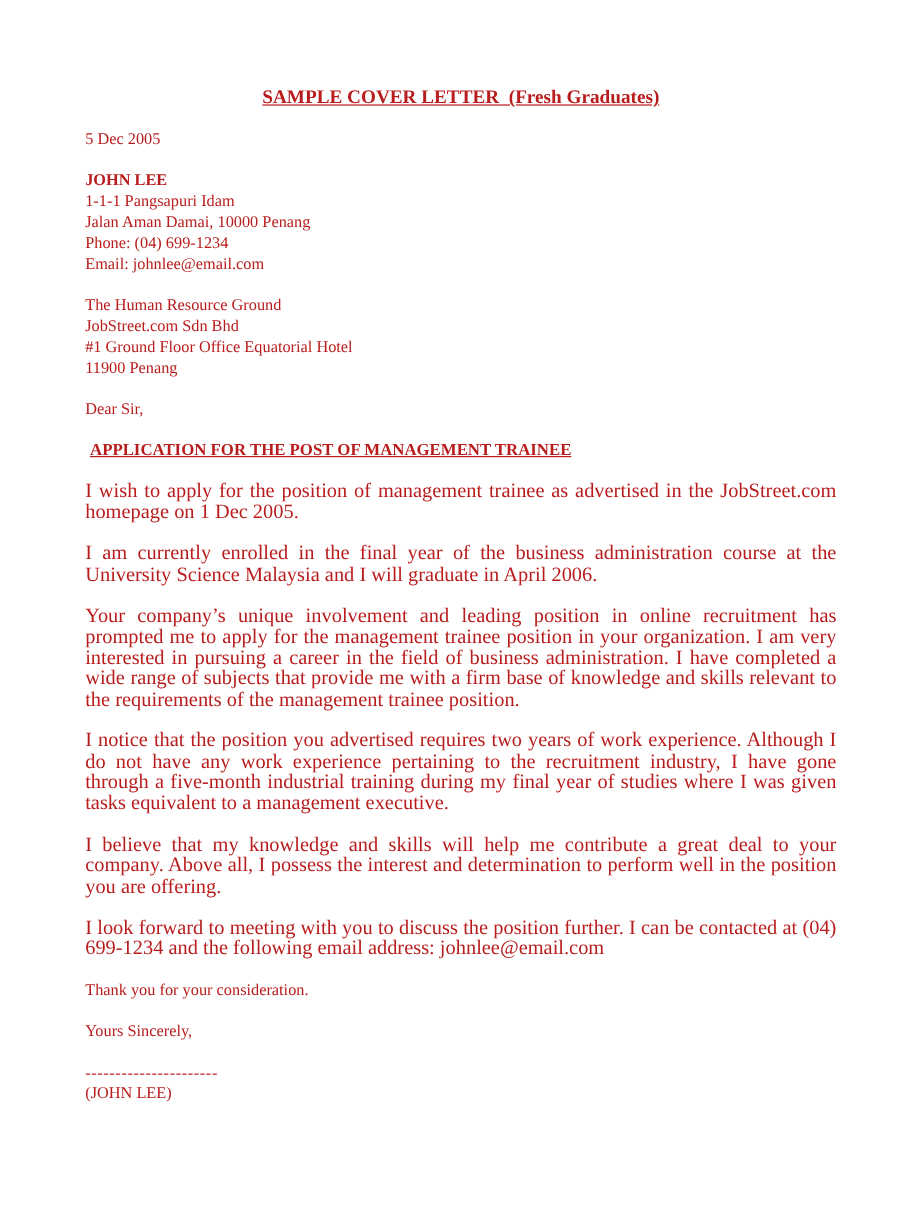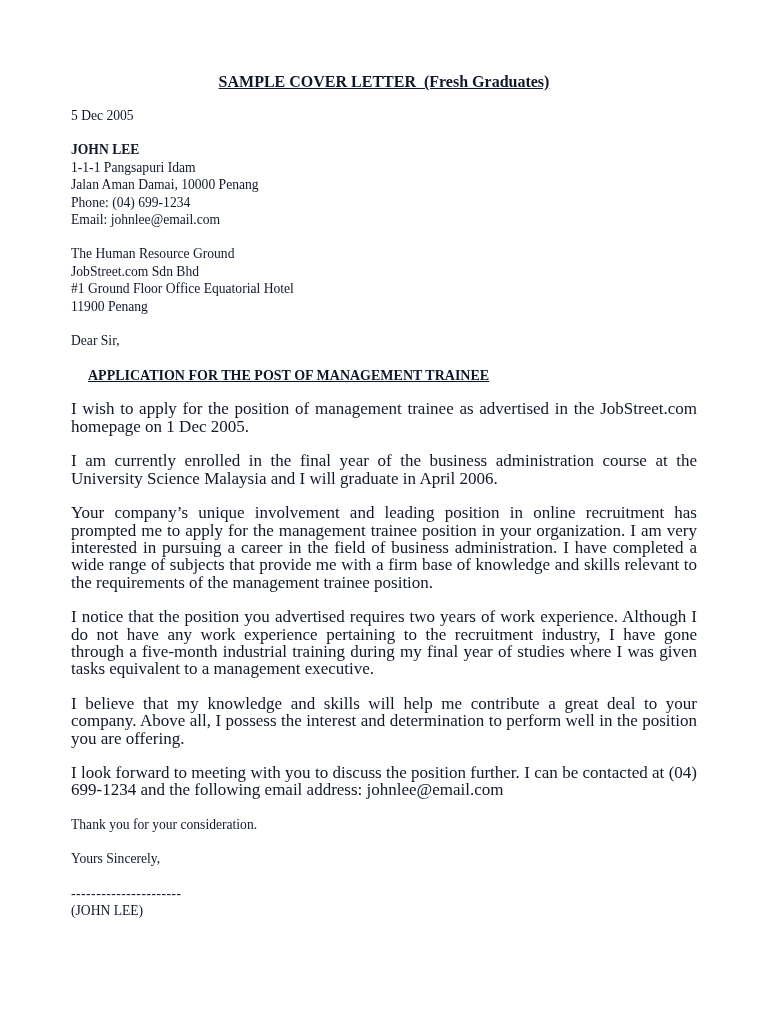--- a/index.html
+++ b/index.html
@@ -7,21 +7,21 @@
     padding: 0;
     background: #ffffff;
   }
   .page {
     position: relative;
     box-sizing: border-box;
     width: 768px;
     height: 1024px;
     background: #ffffff;
     font-family: "Liberation Serif", "DejaVu Serif", serif;
-    color: #0f172a;
+    color: #b91c1c;
     padding: 72px 71px 0 71px;
     overflow: hidden;
   }
   .title {
     text-align: center;
     font-weight: bold;
     font-size: 16px;
     line-height: 20px;
     text-decoration: underline;
     white-space: pre-wrap;
@@ -35,21 +35,21 @@
     margin-bottom: 17px;
   }
   .bold {
     font-weight: bold;
   }
   .subject {
     font-weight: bold;
     font-size: 14px;
     line-height: 20px;
     text-decoration: underline;
-    margin: 0 0 14px 17px;
+    margin: 0 0 14px 4px;
   }
   p.body-para {
     font-size: 17px;
     line-height: 17.4px;
     text-align: justify;
     margin: 0 0 17px 0;
   }
   .signature-dashes {
     letter-spacing: 0.5px;
   }

